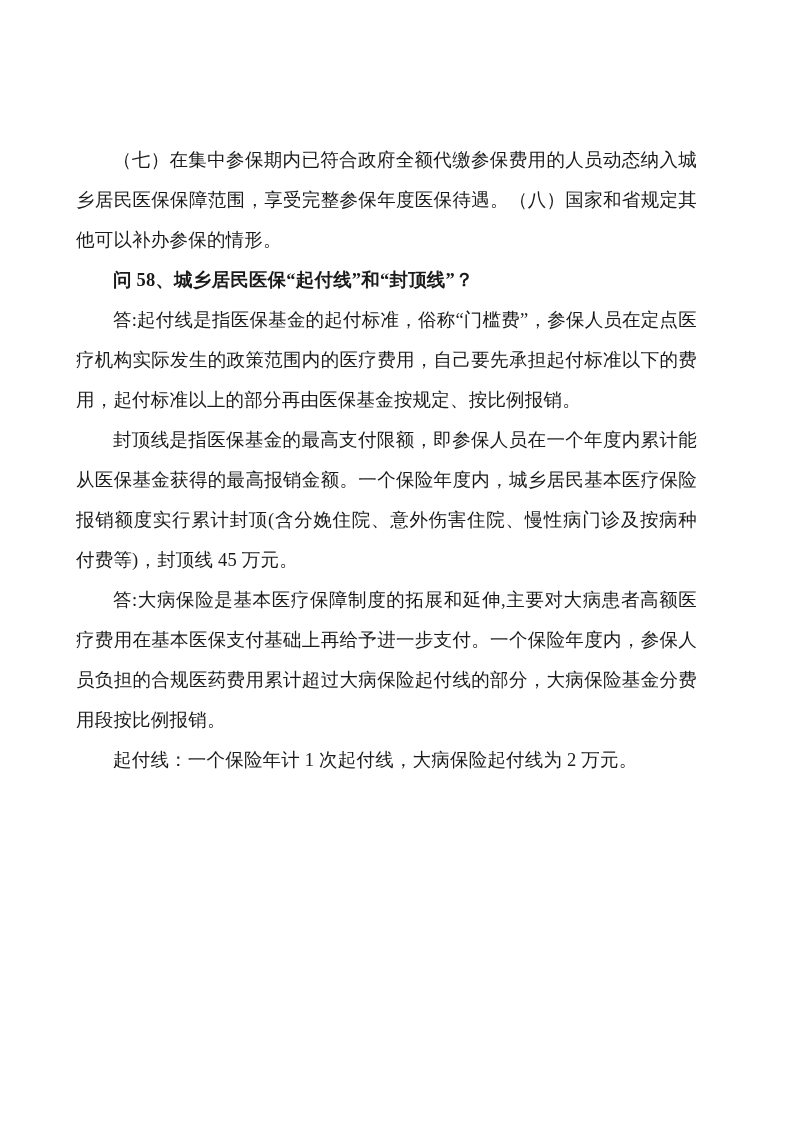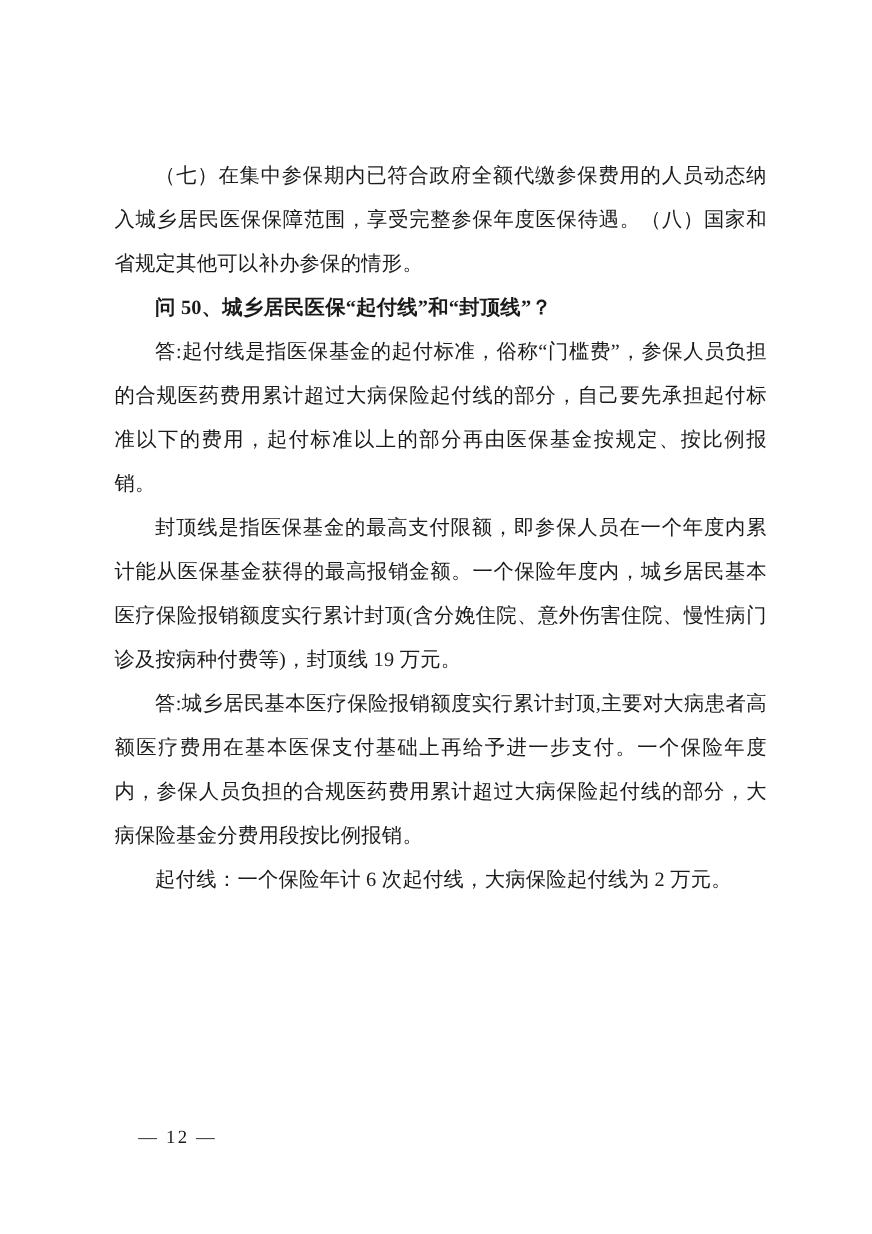--- a/index.html
+++ b/index.html
@@ -12,21 +12,21 @@
     height: 1122px;
     font-family: "Liberation Serif", "DejaVu Serif", serif;
     color: #1a1a1a;
     position: relative;
     overflow: hidden;
   }
   .page {
     width: 793px;
     height: 1122px;
     box-sizing: border-box;
-    padding: 140px 96px 60px 104px;
+    padding: 140px 96px 60px 76px;
     position: relative;
   }
   .para {
     font-size: 18.5px;
     line-height: 40px;
     text-align: justify;
     text-justify: inter-ideograph;
     margin: 0;
     letter-spacing: 0.2px;
   }
@@ -58,30 +58,27 @@
     margin-left: -470px;
   }
 </style>
 </head>
 <body>
 
 <div class="page">
 
   <p class="para indent">（七）在集中参保期内已符合政府全额代缴参保费用的人员动态纳入城乡居民医保保障范围，享受完整参保年度医保待遇。（八）国家和省规定其他可以补办参保的情形。</p>
 
-  <p class="heading">问 50、城乡居民医保“起付线”和“封顶线”？</p>
+  <p class="heading">问 58、城乡居民医保“起付线”和“封顶线”？</p>
 
-  <p class="para indent">答:起付线是指医保基金的起付标准，俗称“门槛费”，参保人员负担的合规医药费用累计超过大病保险起付线的部分，自己要先承担起付标准以下的费用，起付标准以上的部分再由医保基金按规定、按比例报销。</p>
+  <p class="para indent">答:起付线是指医保基金的起付标准，俗称“门槛费”，参保人员在定点医疗机构实际发生的政策范围内的医疗费用，自己要先承担起付标准以下的费用，起付标准以上的部分再由医保基金按规定、按比例报销。</p>
 
-  <p class="para indent">封顶线是指医保基金的最高支付限额，即参保人员在一个年度内累计能从医保基金获得的最高报销金额。一个保险年度内，城乡居民基本医疗保险报销额度实行累计封顶(含分娩住院、意外伤害住院、慢性病门诊及按病种付费等)，封顶线 19 万元。</p>
+  <p class="para indent">封顶线是指医保基金的最高支付限额，即参保人员在一个年度内累计能从医保基金获得的最高报销金额。一个保险年度内，城乡居民基本医疗保险报销额度实行累计封顶(含分娩住院、意外伤害住院、慢性病门诊及按病种付费等)，封顶线 45 万元。</p>
 
 
-  <p class="para indent">答:城乡居民基本医疗保险报销额度实行累计封顶,主要对大病患者高额医疗费用在基本医保支付基础上再给予进一步支付。一个保险年度内，参保人员负担的合规医药费用累计超过大病保险起付线的部分，大病保险基金分费用段按比例报销。</p>
+  <p class="para indent">答:大病保险是基本医疗保障制度的拓展和延伸,主要对大病患者高额医疗费用在基本医保支付基础上再给予进一步支付。一个保险年度内，参保人员负担的合规医药费用累计超过大病保险起付线的部分，大病保险基金分费用段按比例报销。</p>
 
-  <p class="para indent">起付线：一个保险年计 6 次起付线，大病保险起付线为 2 万元。</p>
+  <p class="para indent">起付线：一个保险年计 1 次起付线，大病保险起付线为 2 万元。</p>
 
 
 
-  <div class="footer">
-    <span class="footer-inner">— 12 —</span>
-  </div>
 
 </div>
 
 </body></html>

